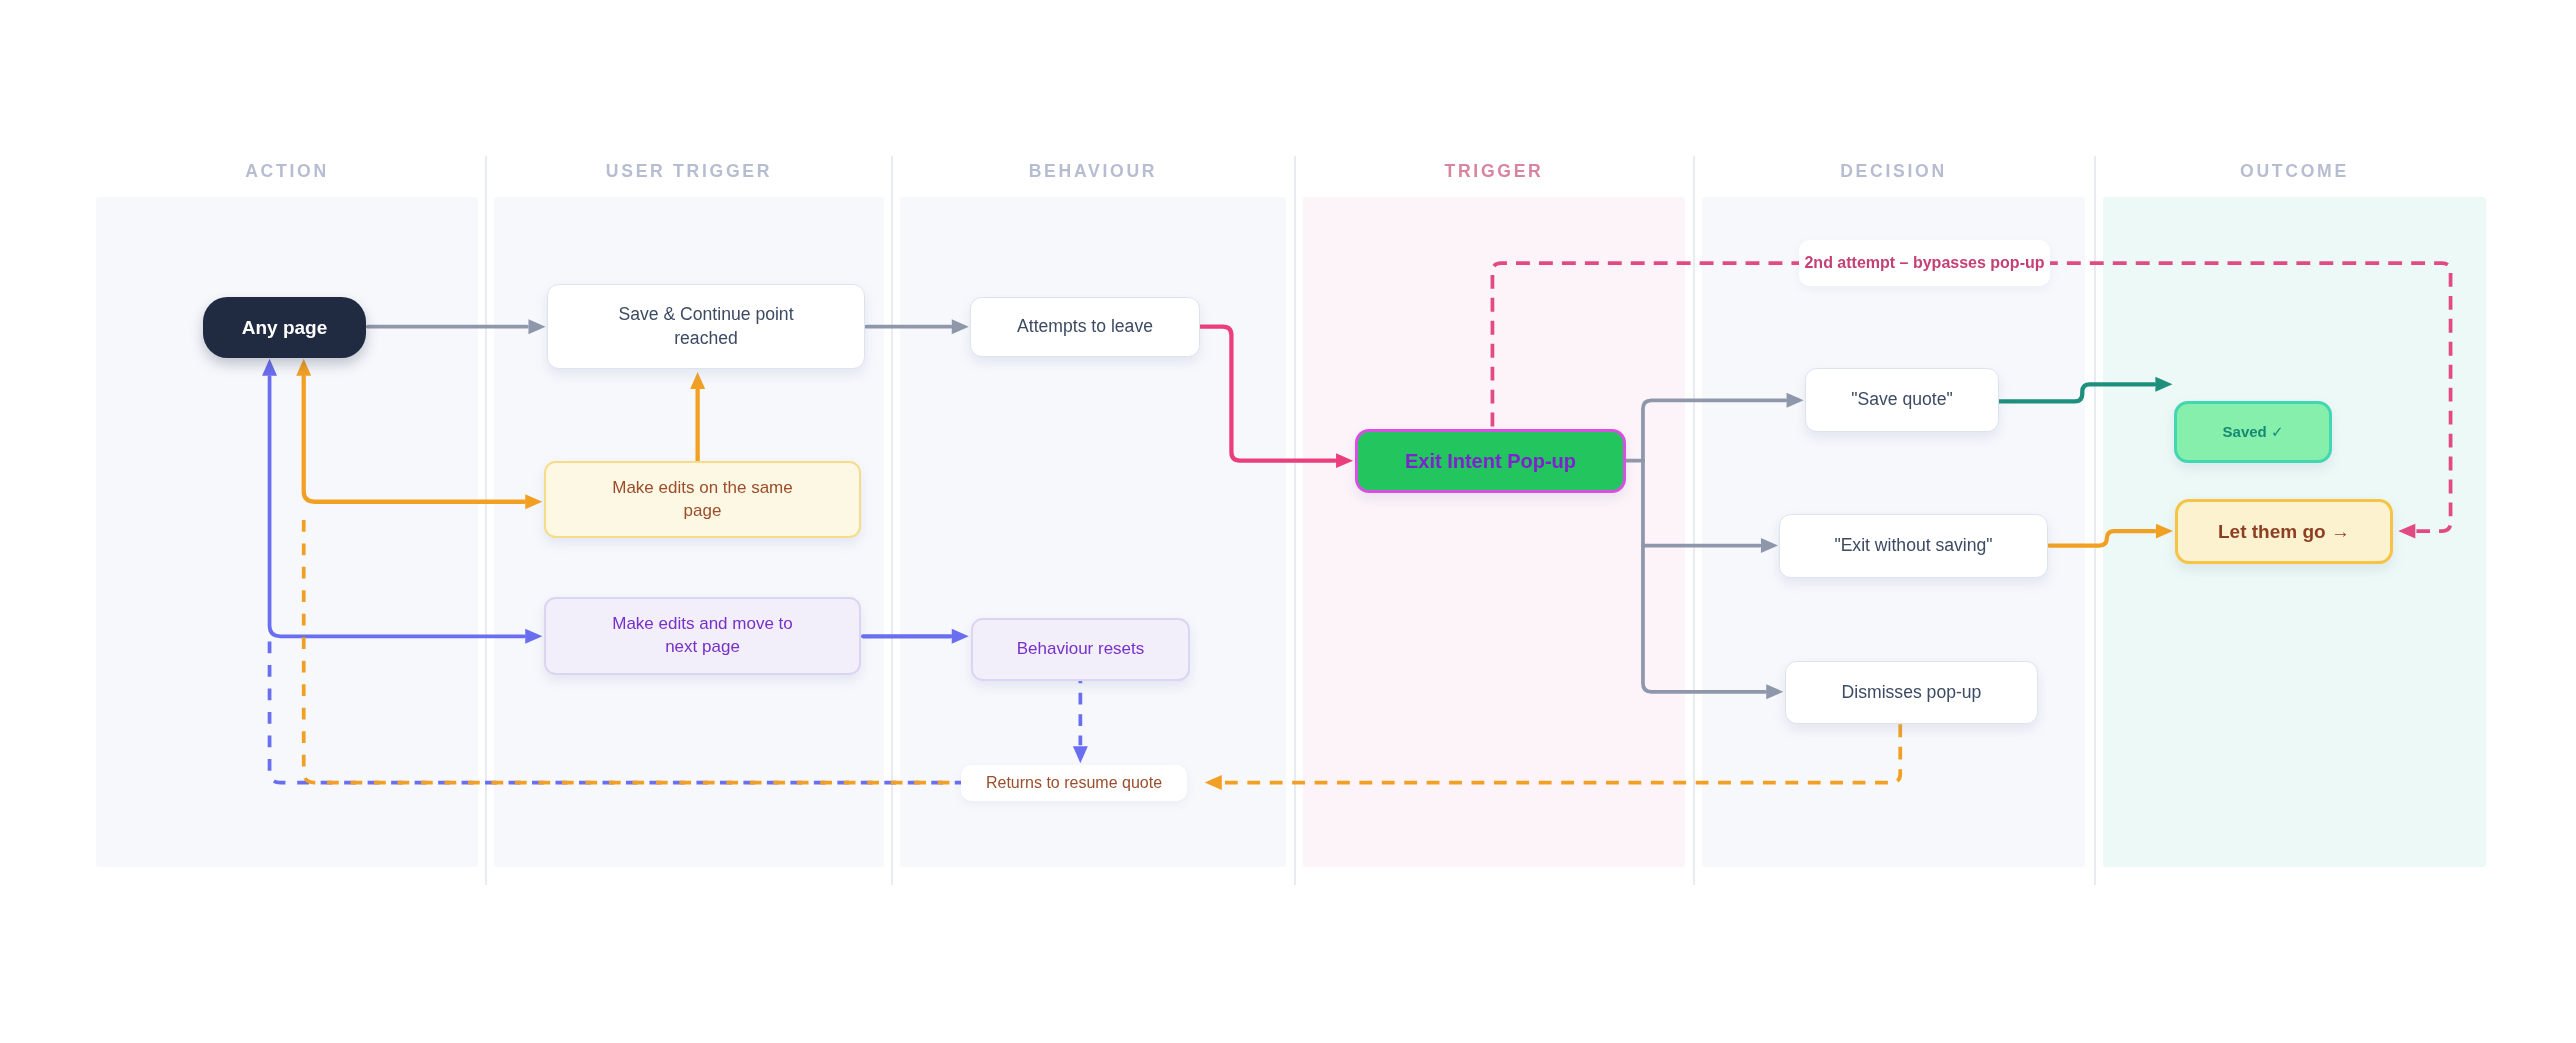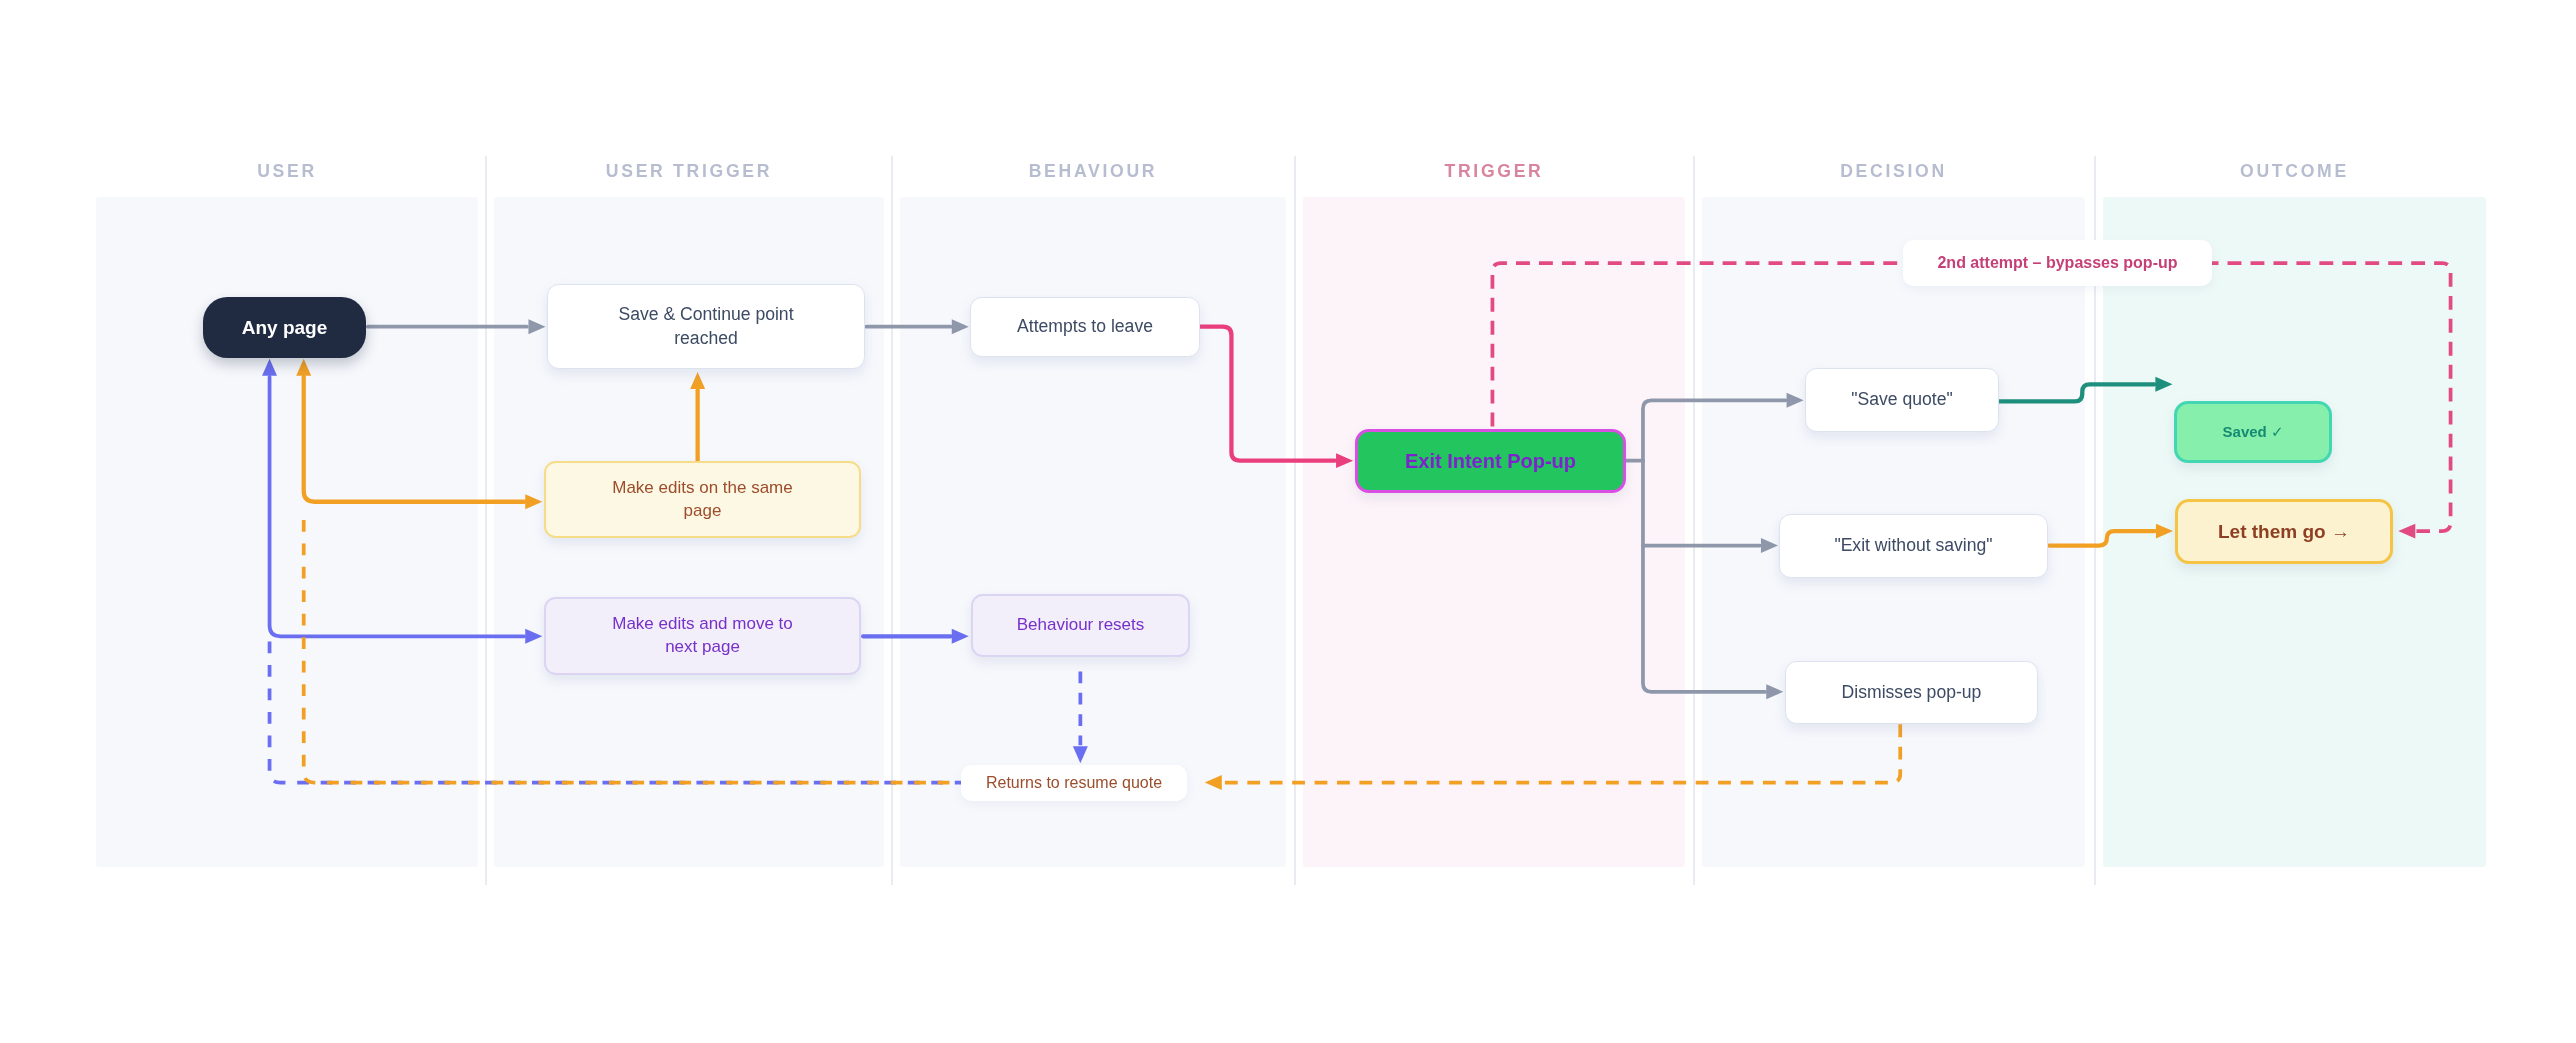--- a/index.html
+++ b/index.html
@@ -39,21 +39,21 @@
 <div class="band c3" style="left:1303px;width:382px;"></div>
 <div class="band c4" style="left:1702px;width:383px;"></div>
 <div class="band c5" style="left:2103px;width:383px;"></div>
 
 <div class="separator" style="left:485px;"></div>
 <div class="separator" style="left:891px;"></div>
 <div class="separator" style="left:1294px;"></div>
 <div class="separator" style="left:1693px;"></div>
 <div class="separator" style="left:2094px;"></div>
 
-<div class="col-header" style="left:96px;width:382px;">USER</div>
+<div class="col-header" style="left:96px;width:382px;">ACTION</div>
 <div class="col-header" style="left:494px;width:390px;">USER TRIGGER</div>
 <div class="col-header" style="left:900px;width:386px;">BEHAVIOUR</div>
 <div class="col-header trigger" style="left:1303px;width:382px;">TRIGGER</div>
 <div class="col-header" style="left:1702px;width:383px;">DECISION</div>
 <div class="col-header" style="left:2103px;width:383px;">OUTCOME</div>
 
 <svg class="wires" width="2576" height="1043" viewBox="0 0 4824 1954">
 
   <g stroke="#8f97ab" stroke-width="7" fill="none" stroke-linecap="round" stroke-linejoin="round">
     <path d="M 688 612 H 986"></path>
@@ -144,21 +144,21 @@
 </div>
 
 <div class="node action-yellow pad-md" style="left:544px;top:461px;width:317px;height:77px;">
   <span>Make edits on the same page</span>
 </div>
 
 <div class="node action-purple pad-md" style="left:544px;top:597px;width:317px;height:78px;">
   <span>Make edits and move to next page</span>
 </div>
 
-<div class="node action-purple" style="left:971px;top:594px;width:219px;height:63px;">
+<div class="node action-purple" style="left:971px;top:618px;width:219px;height:63px;">
   <span>Behaviour resets</span>
 </div>
 
 <div class="node trigger-node" style="left:1355px;top:429px;width:271px;height:64px;">
   <span>Exit Intent Pop-up</span>
 </div>
 
 <div class="node" style="left:1805px;top:368px;width:194px;height:64px;font-size:17.6px;">
   <span>"Save quote"</span>
 </div>
@@ -172,20 +172,20 @@
 </div>
 
 <div class="node outcome-saved" style="left:2174px;top:353px;width:158px;height:62px;">
   <span>Saved ✓</span>
 </div>
 
 <div class="node outcome-go" style="left:2175px;top:499px;width:218px;height:65px;">
   <span>Let them go →</span>
 </div>
 
-<div class="wire-label bypass" style="left:1903px;top:240px;width:309px;height:46px;align-items:center;">
+<div class="wire-label bypass" style="left:1799px;top:240px;width:251px;height:46px;align-items:center;">
   <span>2nd attempt – bypasses pop-up</span>
 </div>
 
 <div class="wire-label returns" style="left:961px;top:765px;width:226px;height:36px;">
   <span>Returns to resume quote</span>
 </div>
 
 
 </body></html>

